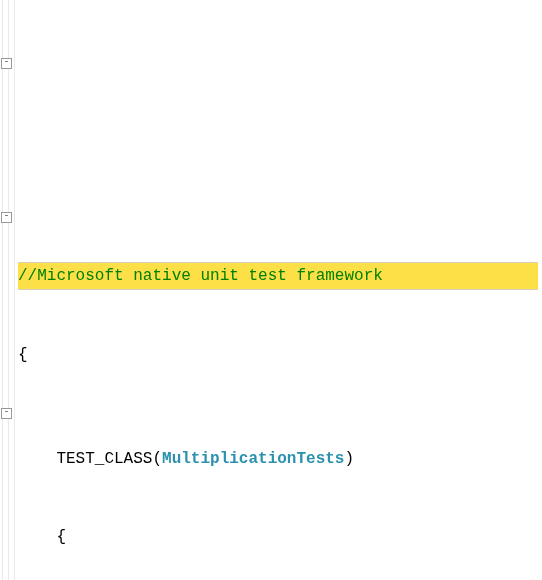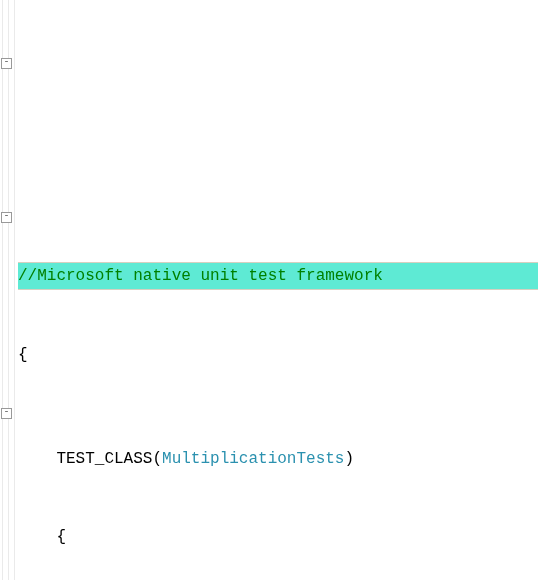--- a/index.html
+++ b/index.html
@@ -16,28 +16,28 @@
   .ruler{
     position:absolute;top:0;bottom:0;width:1px;background:#eaeaea;
   }
   .ruler.r1{left:2px;}
   .ruler.r2{left:8px;}
   .ruler.r3{left:14px;}
   .comment-line{
     color:#008000;
     border-top:1px solid #d6d0c0;
     border-bottom:1px solid #d6d0c0;
-    background:#5eead4;
+    background:#fde047;
     margin-right:4px;
     padding:0;
   }
   .row{display:block;}
   .indent{display:inline-block;white-space:pre;}
   .macro{color:#000000;}
-  .type{color:#2b91af;}
+  .type{color:#2b91af;font-weight:bold;}
   .plain{color:#000;}
   .fold{
     position:absolute;left:1px;width:9px;height:9px;border:1px solid #999;
     background:#fff;font-size:10px;line-height:7px;text-align:center;color:#666;
   }
   .fold::before{content:"-";display:block;margin-top:-1px;}
 </style>
 </head>
 <body>
 

